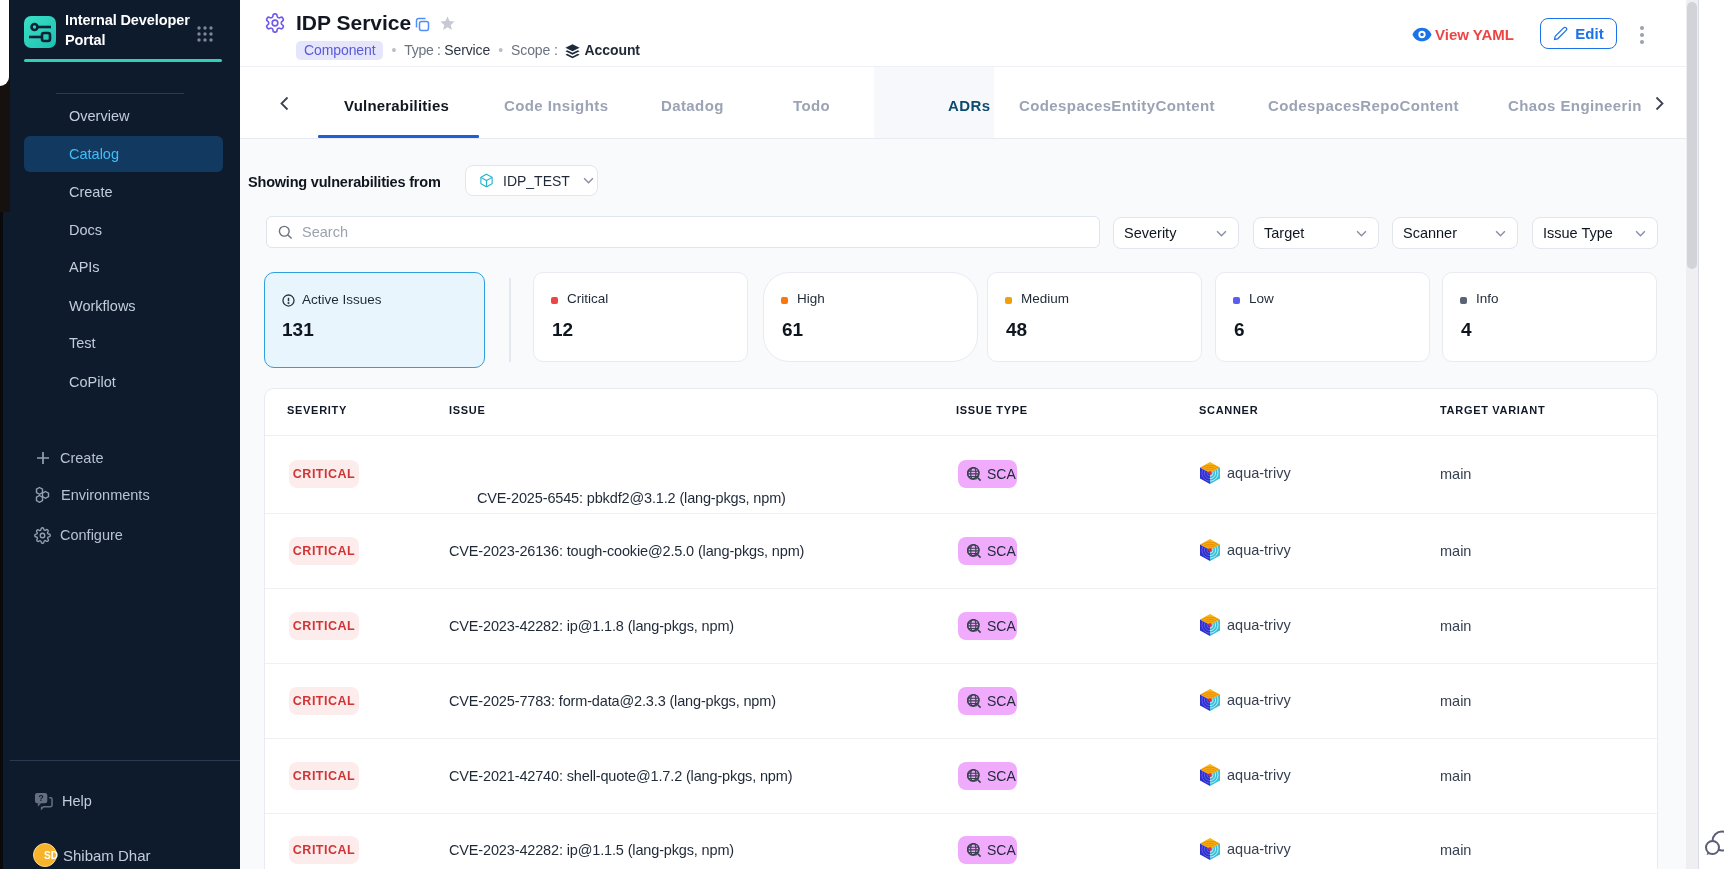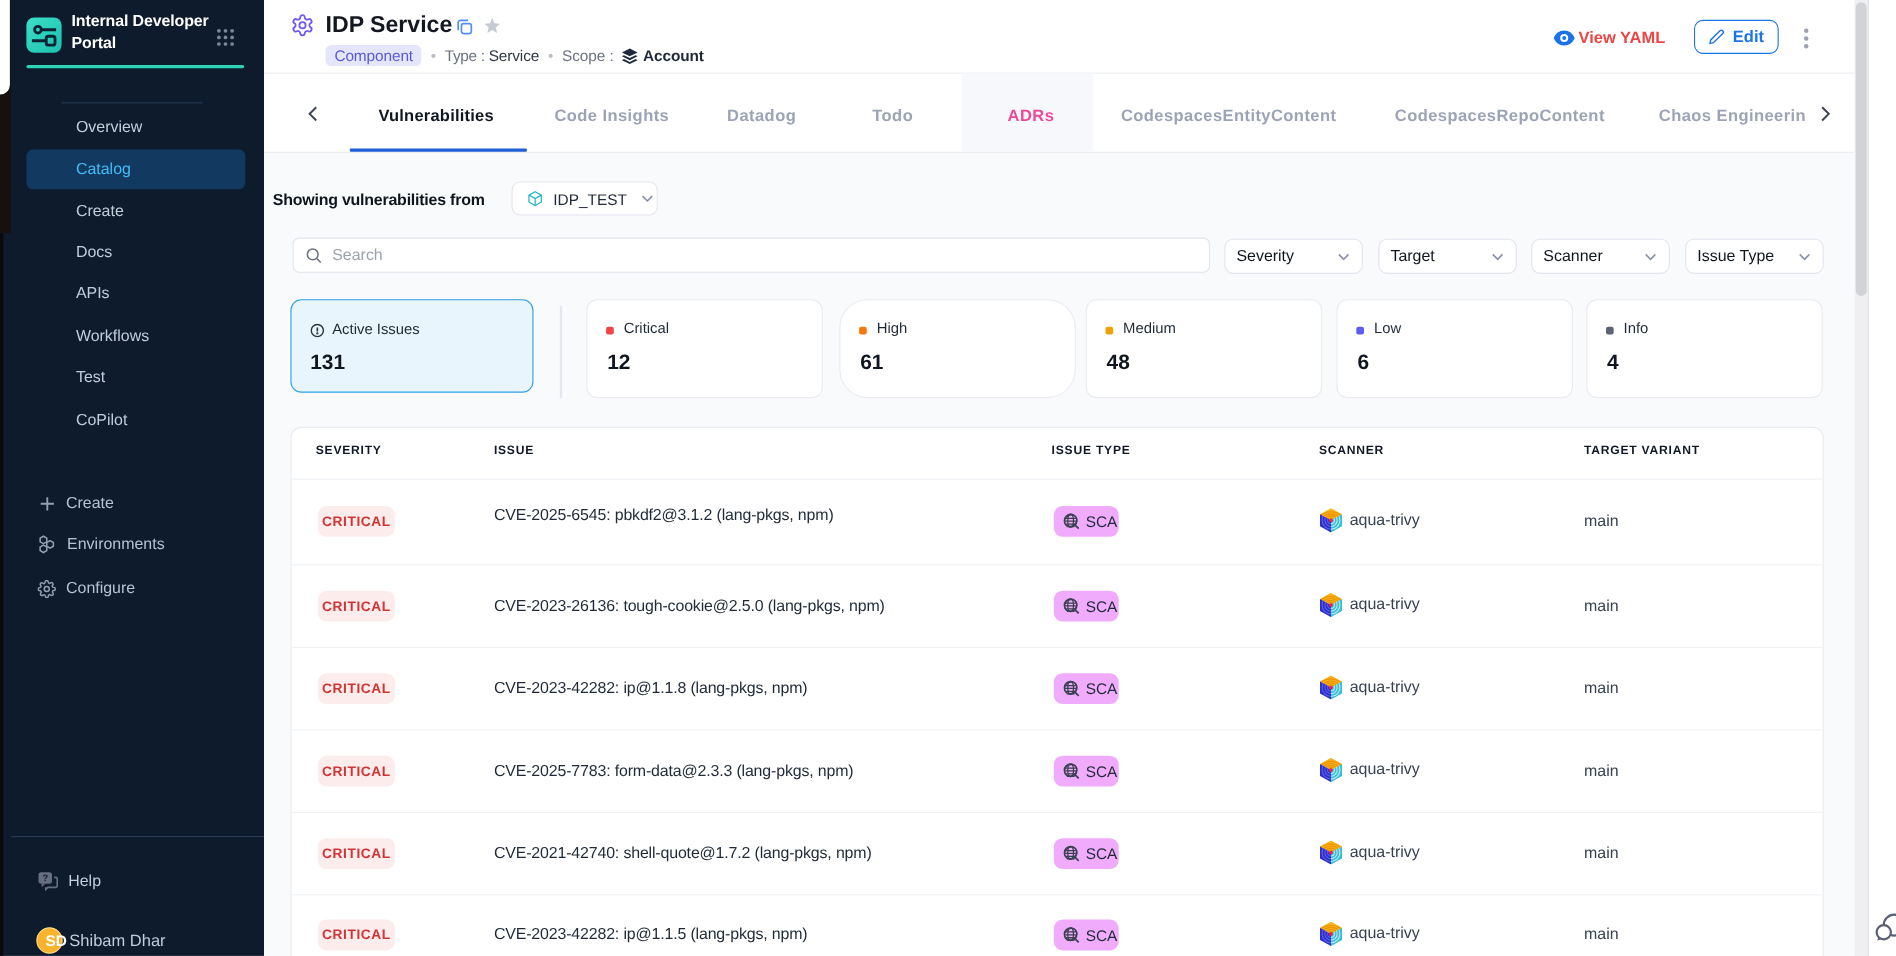--- a/index.html
+++ b/index.html
@@ -18,21 +18,21 @@
 #logo { left:24px; top:16px; width:32px; height:32px; border-radius:7px; background:linear-gradient(135deg,#3be0c8 0%, #1cc0ae 100%); }
 #brand { left:65px; top:10px; width:150px; color:#fff; font-size:14.5px; font-weight:bold; line-height:20px; letter-spacing:-0.1px; }
 #gridicon { left:196px; top:25px; }
 #tealline { left:24px; top:59px; width:198px; height:3px; background:#2ed3b7; border-radius:2px; }
 #sb-div1 { left:56px; top:93px; width:128px; height:1px; background:#2a3a52; }
 .sbitem { left:24px; width:199px; height:38px; color:#c3cdda; font-size:14.5px; display:flex; align-items:center; padding-left:45px; }
 #sb-catalog { top:136px; height:36px; background:#123a60; border-radius:6px; color:#41bdf8; }
 .sblow { left:24px; width:199px; color:#b7c2d1; font-size:14.5px; display:flex; align-items:center; }
 .sblow svg { margin-right:9px; }
 #sb-divider2 { left:10px; top:760px; width:230px; height:1px; background:#2a3a52; }
-#avatar { left:33px; top:843px; width:24px; height:24px; border-radius:50%; background:#f7b32b; border:1.5px solid #ffd98a; color:#fff; font-size:14px; font-weight:bold; display:flex; align-items:center; justify-content:center;padding-left:12px; }
+#avatar { left:33px; top:843px; width:24px; height:24px; border-radius:50%; background:#f7b32b; border:1.5px solid #ffd98a; color:#fff; font-size:10px; font-weight:bold; display:flex; align-items:center; justify-content:center;padding-left:12px; }
 
 
 #main { left:240px; top:0; width:1446px; height:869px; background:#f8fafc; z-index:1; }
 #header { left:240px; top:0; width:1446px; height:66px; background:#fff; z-index:2; }
 #htitle { left:296px; top:11px; font-size:21px; font-weight:bold; color:#131722; z-index:3; }
 #pill2 { height:19px; background:#e5e5fc; border-radius:5px; color:#5a5ad8; font-size:14px; font-weight:500; padding:1px 8px 2px; }
 #viewyaml { left:1435px; top:26px; font-size:15px; font-weight:bold; color:#ef4444; z-index:3;text-align:right; }
 #editbtn { left:1540px; top:18px; width:77px; height:31px; border:1.5px solid #1a73e8; border-radius:8px; background:#fff; display:flex; align-items:center; justify-content:center; color:#1a73e8; font-size:15px; font-weight:bold; z-index:3; }
 
 
@@ -42,21 +42,21 @@
 #tab-active { color:#10161f; letter-spacing:0.2px; }
 #tab-underline { left:318px; top:135px; width:161px; height:3px; background:#1f5ed6; z-index:3; border-radius:1px; }
 
 
 #showing { left:248px; top:174px; font-size:14.5px; letter-spacing:-0.2px; font-weight:bold; color:#10161f; z-index:2; }
 #scope-dd { left:465px; top:165px; width:133px; height:31px; background:#fff; border:1px solid #e4e6ee; border-radius:8px; display:flex; align-items:center; padding-left:13px; z-index:2; }
 #searchbox { left:266px; top:216px; width:834px; height:32px; background:#fff; border:1px solid #e0e4ec; border-radius:6px; display:flex; align-items:center; padding-left:11px; color:#9ca3af; font-size:14.5px; z-index:2; }
 .filter { top:217px; width:126px; height:32px; background:#fff; border:1px solid #e2e4ee; border-radius:8px; display:flex; align-items:center; justify-content:space-between; padding:0 11px 0 10px; font-size:14.5px; color:#10161f; z-index:2; }
 
 
-#card-active { left:264px; top:272px; width:221px; height:85px; background:#e9f5fc; border:1.5px solid #2f9fe0; border-radius:10px; z-index:2;padding-left:25px; }
+#card-active { left:264px; top:272px; width:221px; height:96px; background:#e9f5fc; border:1.5px solid #2f9fe0; border-radius:10px; z-index:2;padding-left:25px; }
 #cards-div { left:509px; top:278px; width:2px; height:84px; background:#e3e7ee; z-index:2; }
 .card { top:272px; width:215px; height:90px; background:#fff; border:1px solid #e9ebf1; border-radius:10px; z-index:2; }
 .card .dot { position:absolute; left:17px; top:24px; width:7px; height:7px; border-radius:2px; }
 .card .lbl { position:absolute; left:33px; top:18px; font-size:13.5px; color:#1f2937; }
 .card .num { position:absolute; left:18px; top:46px; font-size:19px; font-weight:bold; color:#10161f; }
 
 
 #tablecard { left:264px; top:388px; width:1394px; height:500px; background:#fff; border:1px solid #e9ebf1; border-radius:10px; z-index:2; }
 .th { top:404px; font-size:11px; font-weight:bold; color:#111827; letter-spacing:0.7px; z-index:3; }
 #thead-line { left:265px; top:435px; width:1392px; height:1px; background:#eceff3; z-index:3; }
@@ -209,21 +209,21 @@
 <div class="abs" style="left:280px; top:96px; z-index:3;">
   <svg width="9" height="15" viewBox="0 0 9 15" fill="none" stroke="#3c4352" stroke-width="1.8">
         <path d="M7.5 1.5 L1.5 7.5 L7.5 13.5"></path>
       </svg>
 </div>
 <div class="abs tab" id="tab-active" style="left:344px;">Vulnerabilities</div>
 <div class="abs" id="tab-underline"></div>
 <div class="abs tab" style="left:504px;">Code Insights</div>
 <div class="abs tab" style="left:661px;">Datadog</div>
 <div class="abs tab" style="left:793px;">Todo</div>
-<div class="abs tab" style="left:916px; color:#ec4899;">ADRs</div>
+<div class="abs tab" style="left:948px; color:#0c4a6e;">ADRs</div>
 <div class="abs tab" style="left:1019px;">CodespacesEntityContent</div>
 <div class="abs tab" style="left:1268px;">CodespacesRepoContent</div>
 <div class="abs tab" style="left:1508px;">Chaos Engineerin</div>
 <div class="abs" style="left:1655px; top:96px; z-index:3;">
   <svg width="9" height="15" viewBox="0 0 9 15" fill="none" stroke="#3c4352" stroke-width="1.8">
         <path d="M1.5 1.5 L7.5 7.5 L1.5 13.5"></path>
       </svg>
 </div>
 
 <div class="abs" id="showing">Showing vulnerabilities from</div>
@@ -300,21 +300,21 @@
 <div class="abs" id="tablecard"></div>
 <div class="abs th" style="left:287px;">SEVERITY</div>
 <div class="abs th" style="left:449px;">ISSUE</div>
 <div class="abs th" style="left:956px;">ISSUE TYPE</div>
 <div class="abs th" style="left:1199px;">SCANNER</div>
 <div class="abs th" style="left:1440px;">TARGET VARIANT</div>
 <div class="abs" id="thead-line"></div>
 
 <div id="rows">
       <div class="abs crit" style="top:460px;">CRITICAL</div>
-      <div class="abs issue" style="top:461px;">CVE-2025-6545: pbkdf2@3.1.2 (lang-pkgs, npm)</div>
+      <div class="abs issue" style="top:490px;margin-left:28px;">CVE-2025-6545: pbkdf2@3.1.2 (lang-pkgs, npm)</div>
       <div class="abs scabadge" style="top:460px;">
         <svg width="16" height="16" viewBox="0 0 16 16" fill="none" stroke="#3a4150" stroke-width="1.15">
   <circle cx="7.3" cy="7.3" r="5.8"></circle>
   <ellipse cx="7.3" cy="7.3" rx="2.6" ry="5.8"></ellipse>
   <ellipse cx="7.3" cy="7.3" rx="5" ry="5.8" transform="rotate(55 7.3 7.3)"></ellipse>
   <path d="M1.7 5.2 H12.9 M1.5 7.8 H13.1 M2.3 10.5 H12.4 M3.8 12.7 H10.9"></path>
   <path d="M10.8 10.8 L14.6 14.6" stroke-width="1.6"></path>
 </svg>
         <span>SCA</span>
       </div>

